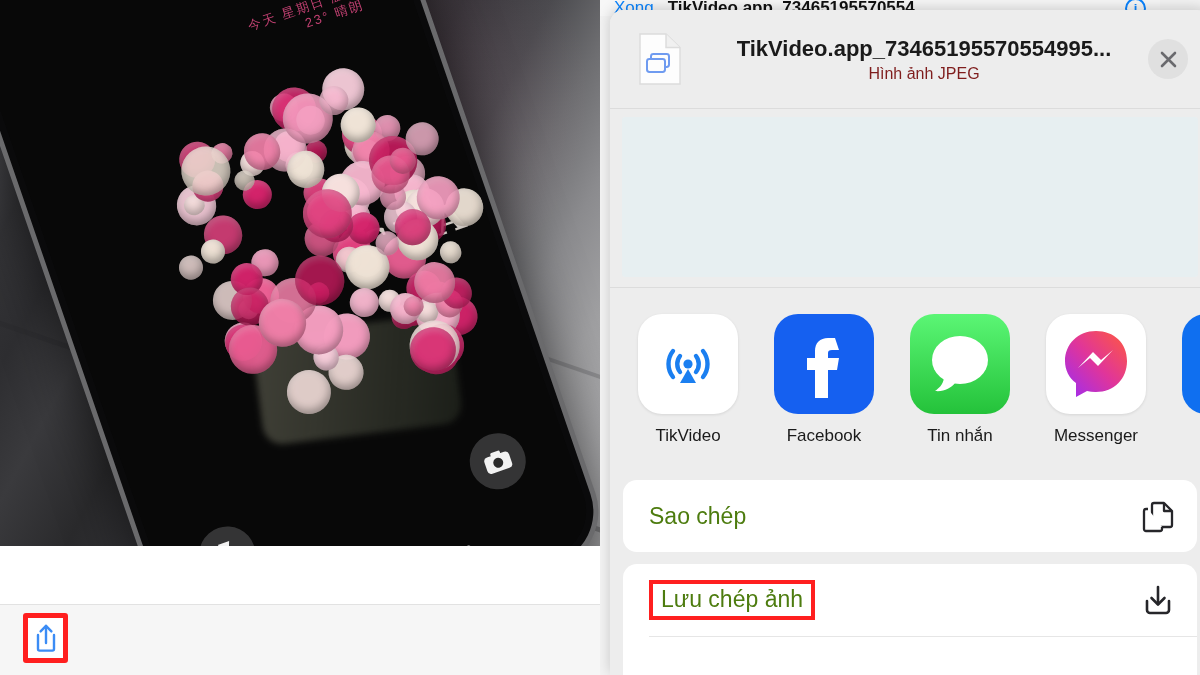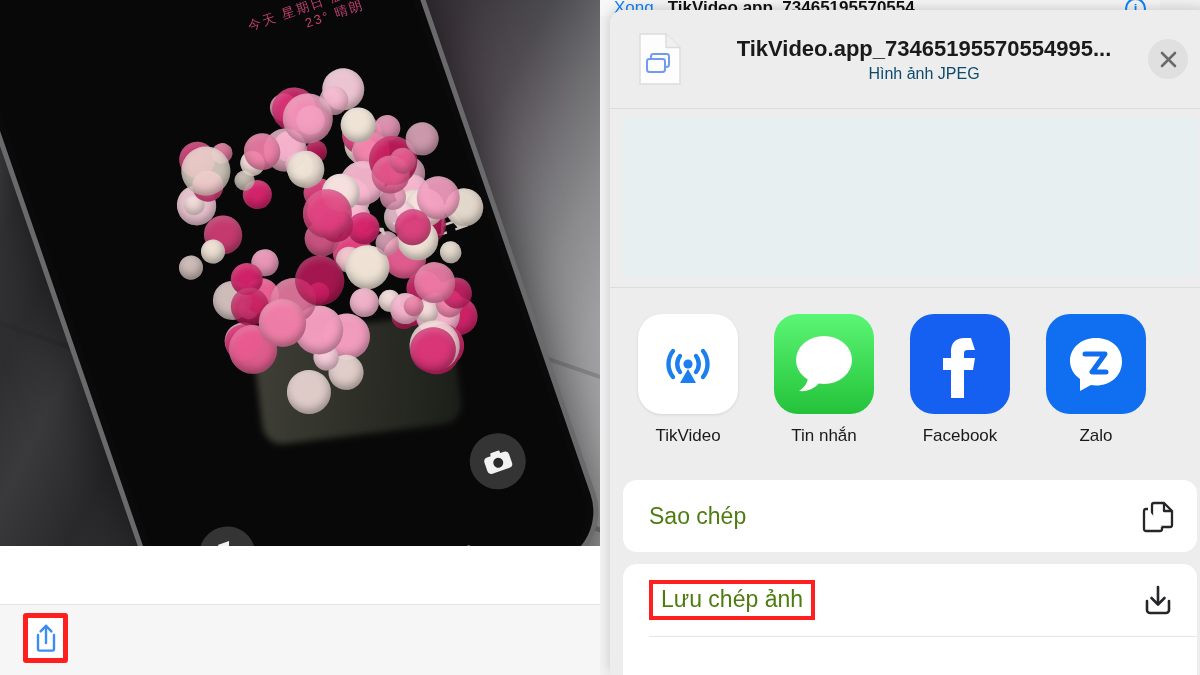--- a/index.html
+++ b/index.html
@@ -145,21 +145,21 @@
     position:relative; height:98px;
     display:flex; align-items:center; padding:0 22px 0 28px;
     background:#ededed;
   }
   .file-icon { width:44px; height:54px; flex:none; margin-right:18px; }
   .file-meta { flex:1; min-width:0;text-align:center; }
   .file-name {
     font-size:22px; font-weight:700; color:#1a1a1a;
     white-space:nowrap; overflow:hidden; text-overflow:clip; line-height:1.25;
   }
-  .file-kind { font-size:16px; color:#0c4a6e; margin-top:3px; }
+  .file-kind { font-size:16px; color:#7f1d1d; margin-top:3px; }
   .close-btn {
     width:40px; height:40px; border-radius:50%;
     background:#e0e0e0; flex:none;
     display:flex; align-items:center; justify-content:center;
   }
 
   .header-sep { height:1px; background:#dcdcdc; }
 
   .preview-area {
     height:178px; padding:8px 12px 10px;
@@ -407,38 +407,54 @@
                 <path d="M39 39a13 13 0 0 0 0-16"></path>
               </g>
               <circle cx="31" cy="31" r="4.6" fill="#1b7ff0"></circle>
               <path d="M31 36 23 50h16z" fill="#1b7ff0"></path>
             </svg>
           </div>
           <div class="app-label">TikVideo</div>
         </div>
 
         <div class="app">
+          <div class="app-icon ai-facebook">
+            <svg width="64" height="80" viewBox="0 0 64 80">
+              <path d="M43 14h-7c-8 0-13 5-13 13v7h-8v12h8v28h13V46h9l2-12h-11v-5c0-2 1-3 4-3h7z" fill="#ffffff"></path>
+            </svg>
+          </div>
+          <div class="app-label">Facebook</div>
+        </div>
+
+        <div class="app">
           <div class="app-icon ai-messages">
             <svg width="76" height="76" viewBox="0 0 76 76">
               <ellipse cx="38" cy="34" rx="28" ry="24" fill="#ffffff"></ellipse>
               <path d="M22 52c-1 7-6 11-9 13 9 1 16-3 20-8z" fill="#ffffff"></path>
             </svg>
           </div>
           <div class="app-label">Tin nhắn</div>
         </div>
 
         <div class="app">
-          <div class="app-icon ai-facebook">
-            <svg width="64" height="80" viewBox="0 0 64 80">
-              <path d="M43 14h-7c-8 0-13 5-13 13v7h-8v12h8v28h13V46h9l2-12h-11v-5c0-2 1-3 4-3h7z" fill="#ffffff"></path>
-            </svg>
-          </div>
-          <div class="app-label">Facebook</div>
-        </div>
-
+          <div class="app-icon ai-messenger">
+            <svg width="78" height="78" viewBox="0 0 78 78">
+              <defs>
+                <linearGradient id="mg" x1="0" y1="1" x2="1" y2="0">
+                  <stop offset="0" stop-color="#9b2cf5"></stop>
+                  <stop offset="0.5" stop-color="#e0359a"></stop>
+                  <stop offset="1" stop-color="#ff5a3d"></stop>
+                </linearGradient>
+              </defs>
+              <path d="M39 6C21 6 8 19 8 36c0 9 4 17 11 22v14l11-6a34 34 0 0 0 9 1c18 0 31-13 31-31S57 6 39 6z" fill="url(#mg)"></path>
+              <path d="M21 43l15-16 8 8 12-10-15 16-8-8z" fill="#ffffff"></path>
+            </svg>
+          </div>
+          <div class="app-label">Messenger</div>
+        </div>
 
         <div class="app">
           <div class="app-icon ai-zalo">
             <svg width="72" height="72" viewBox="0 0 72 72">
               <path d="M36 10c-15 0-26 10-26 23 0 7 4 14 10 18v12l11-6a33 33 0 0 0 5 .4c15 0 26-10 26-24S51 10 36 10z" fill="#ffffff"></path>
               <path d="M25 26h20l-13 18h14" fill="none" stroke="#0f6ff0" stroke-width="5" stroke-linecap="round" stroke-linejoin="round"></path>
             </svg>
           </div>
           <div class="app-label">Zalo</div>
         </div>

